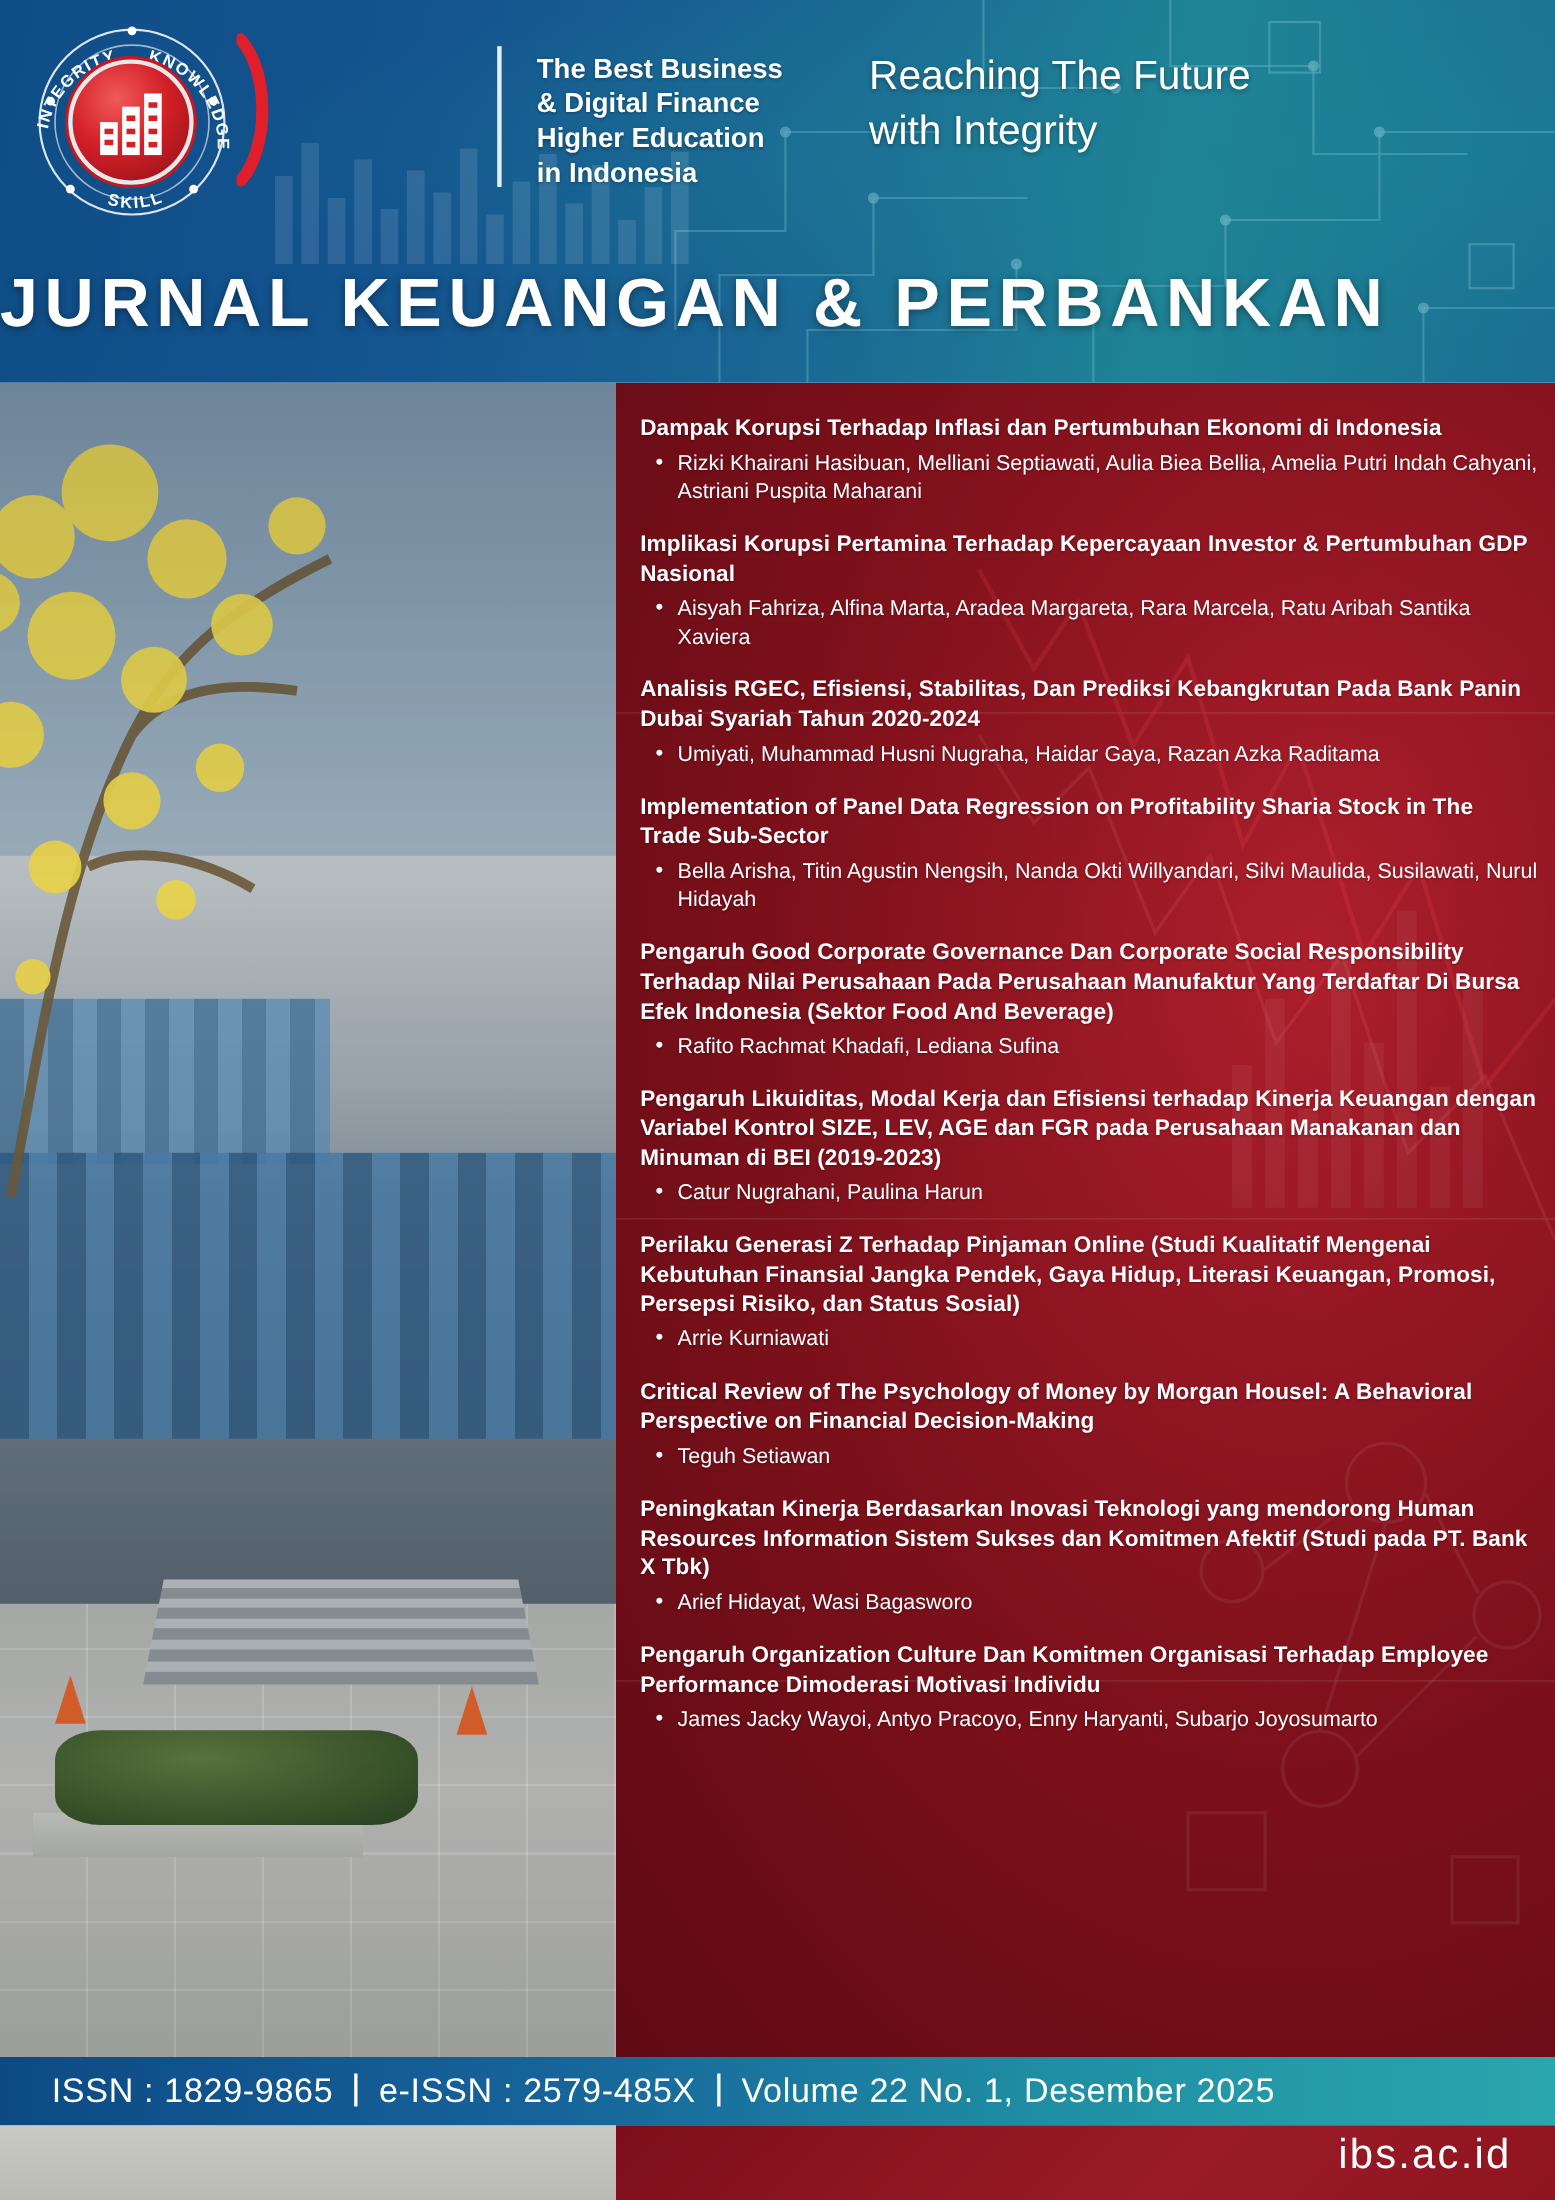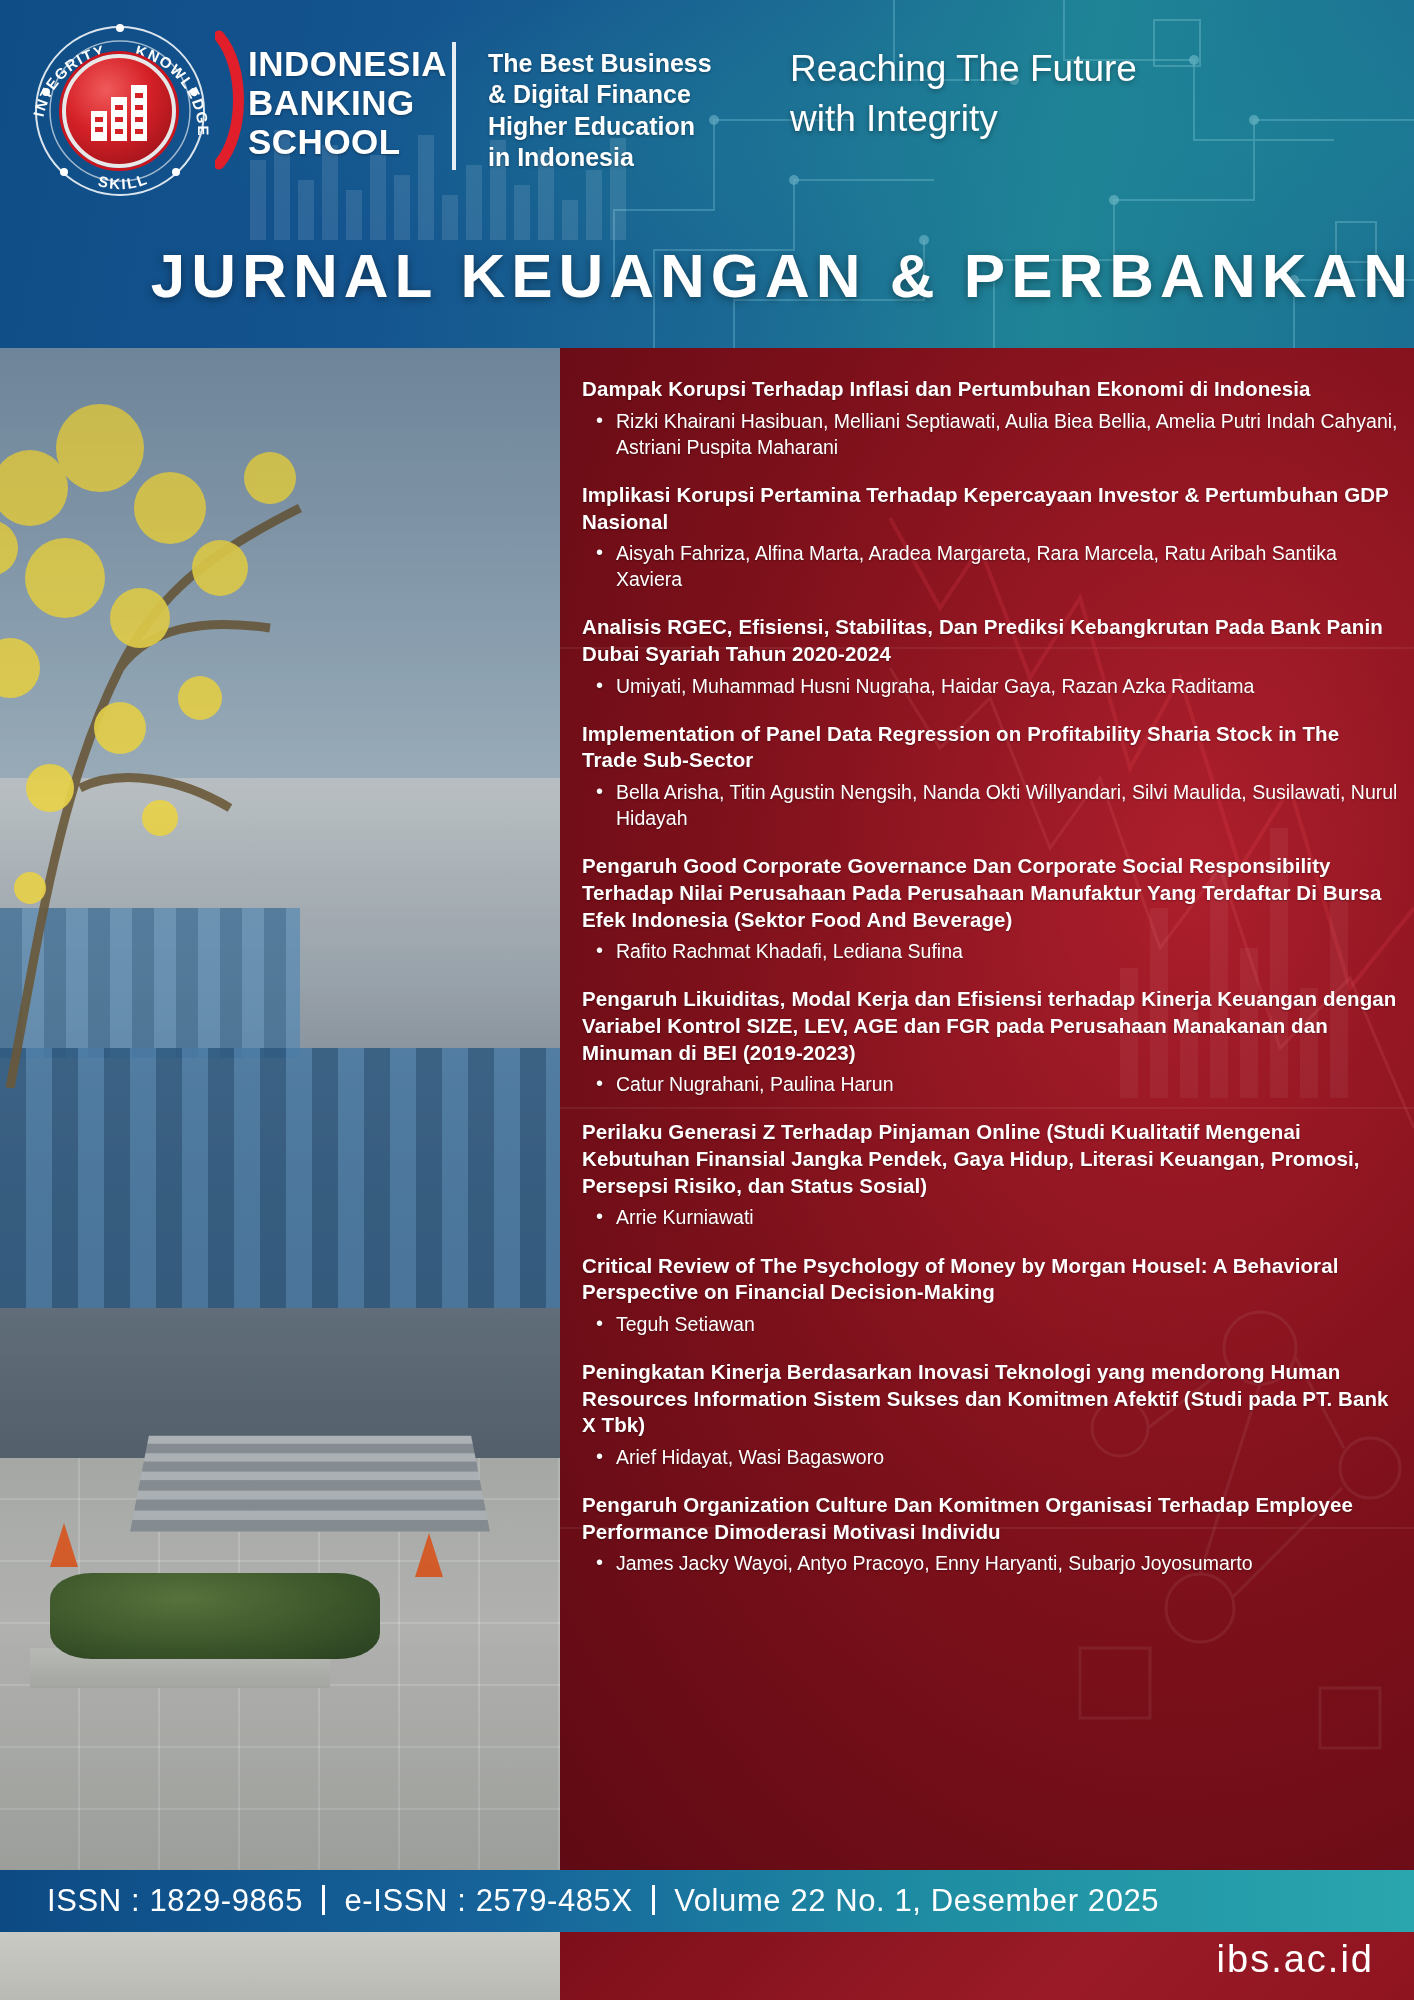--- a/index.html
+++ b/index.html
@@ -66,24 +66,23 @@
     text-shadow: 0 1px 3px rgba(0,0,0,.35);
   }
   .reaching {
     position: absolute; left: 790px; top: 44px;
     color: #fff; font-size: 37px; line-height: 1.35; font-weight: 400;
     text-shadow: 0 2px 5px rgba(0,0,0,.35);
   }
   .reaching .l2 { display: block; }
   .journal-title {
     position: absolute; left: 0; top: 240px; width: 1414px;
-    text-align: right; color: #fff; font-weight: bold;
+    text-align: left; color: #fff; font-weight: bold;
     font-size: 62px; letter-spacing: 6px;
     text-shadow: 0 2px 8px rgba(0,0,0,.4);
-    padding-left: 19px;
   }
 
   
   .body-area {
     position: absolute; left: 0; top: 348px;
     width: 1414px; height: 1522px;
   }
   .photo-col {
     position: absolute; left: 0; top: 0; width: 560px; height: 1522px;
     overflow: hidden;
@@ -297,25 +296,20 @@
               <rect x="50" y="48" width="8" height="5"></rect>
           </g>
         </svg>
       </div>
     </div>
 
     <svg class="red-arc" viewBox="0 0 36 140">
       <path d="M4,6 C30,36 30,104 4,134" stroke="#e01f2a" stroke-width="11" fill="none" stroke-linecap="round"></path>
     </svg>
 
-    <div class="ibs-name">
-      <div>INDONESIA</div>
-      <div>BANKING</div>
-      <div>SCHOOL</div>
-    </div>
 
     <div class="vert-rule"></div>
 
     <div class="tagline">
       <div>The Best Business</div>
       <div>&amp; Digital Finance</div>
       <div>Higher Education</div>
       <div>in Indonesia</div>
     </div>
 

